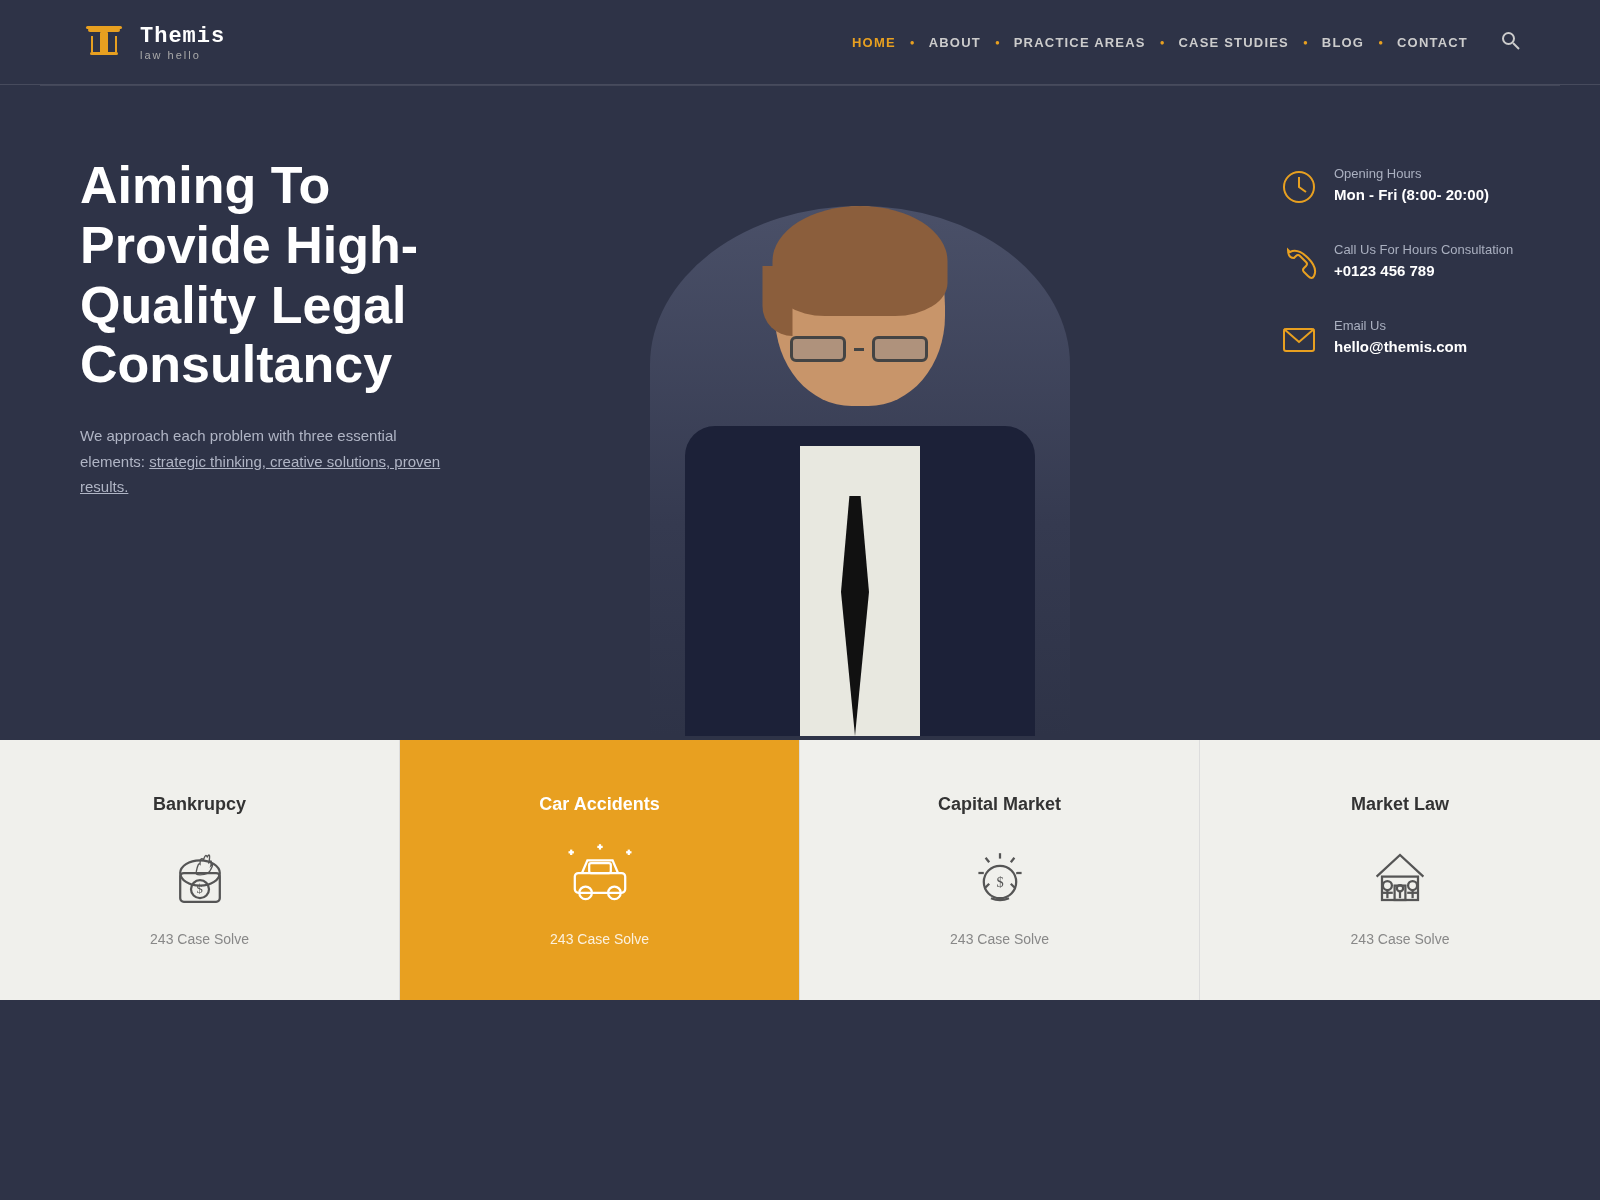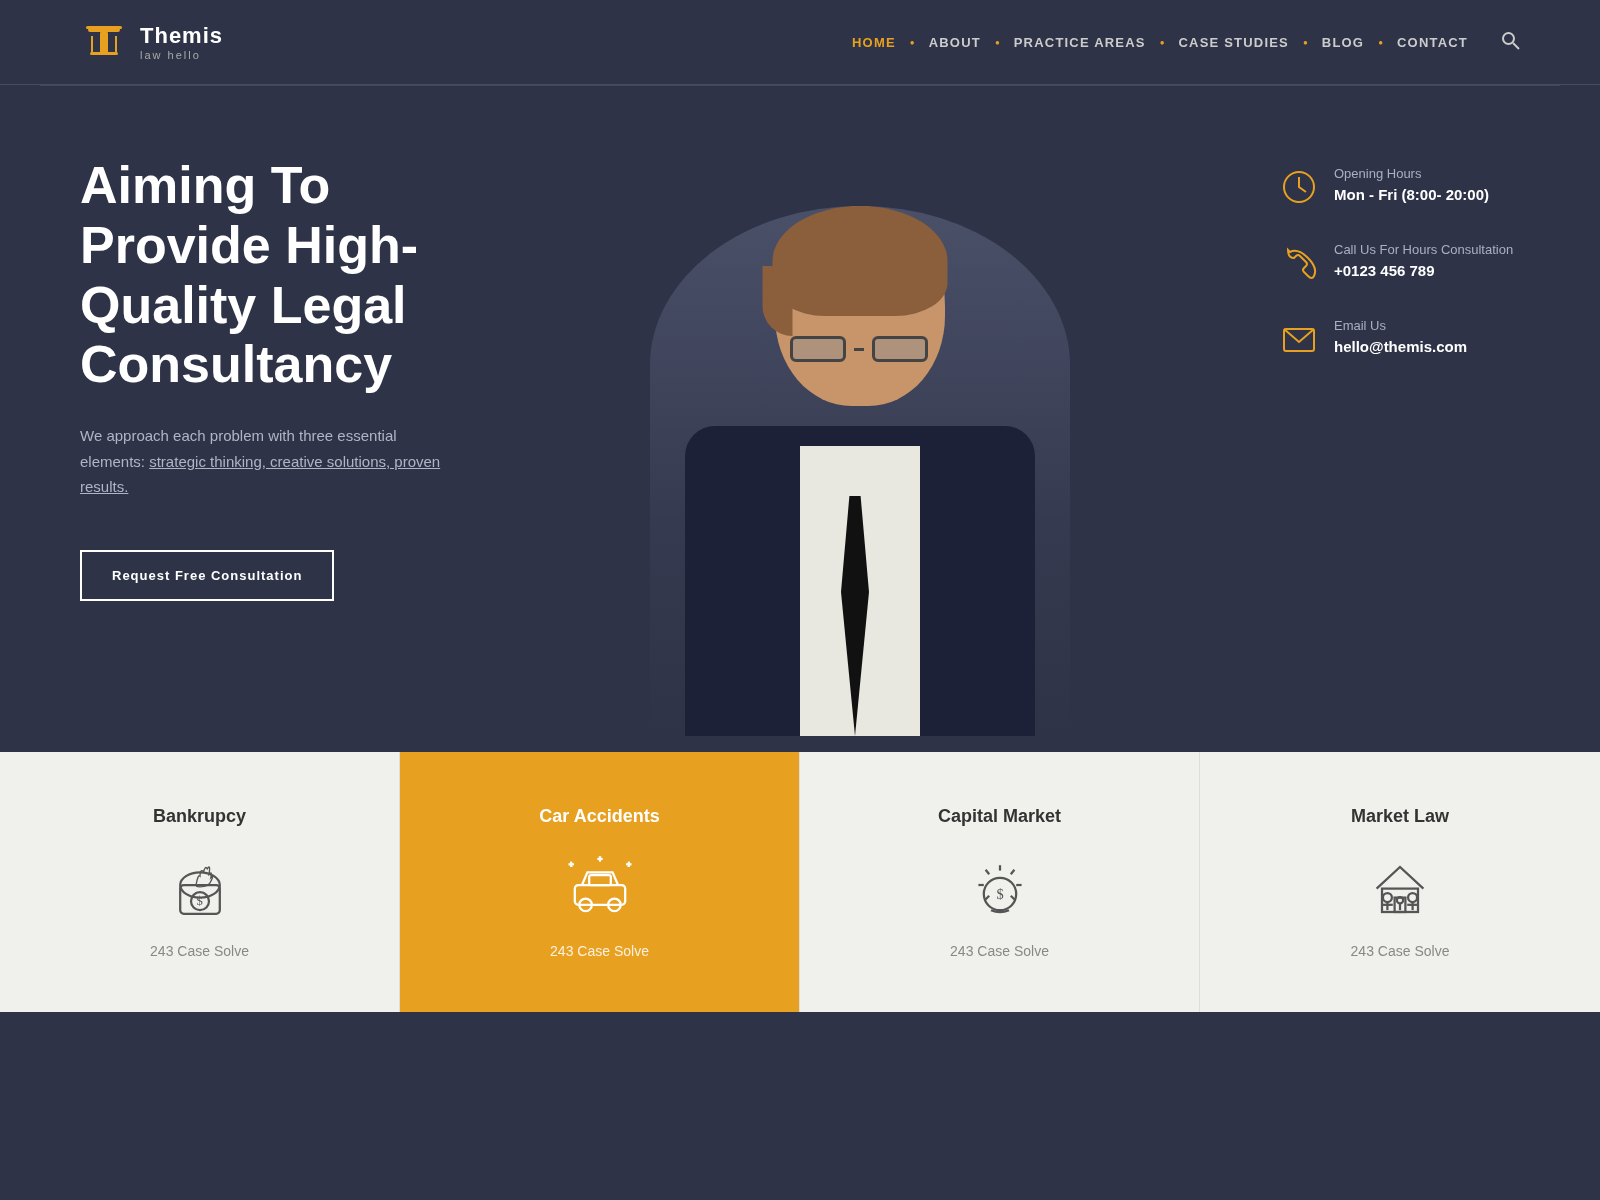--- a/index.html
+++ b/index.html
@@ -34,20 +34,21 @@
     }
     .logo-text-block {
       display: flex;
       flex-direction: column;
     }
     .logo-name {
       font-size: 22px;
       font-weight: 700;
       color: #fff;
       letter-spacing: 1px;
+      font-family: Liberation Mono, monospace;
     }
     .logo-sub {
       font-size: 11px;
       color: #aaa;
       letter-spacing: 2px;
     }
     nav {
       display: flex;
       align-items: center;
       gap: 6px;
@@ -276,21 +277,21 @@
       font-size: 15px;
       font-weight: 700;
       color: #fff;
     }
 
     
     .cards-section {
       display: grid;
       grid-template-columns: repeat(4, 1fr);
       min-height: 260px;
-      margin-top: 16px;
+      margin-top: 4px;
       text-align: right;
     }
     .card {
       background: #f0f0ec;
       display: flex;
       flex-direction: column;
       align-items: center;
       justify-content: center;
       padding: 40px 20px;
       gap: 18px;
@@ -388,21 +389,20 @@
 <div class="header-divider"></div>
 
 <section class="hero">
 
   <div class="hero-left">
     <h1 class="hero-title">Aiming To Provide High-Quality Legal Consultancy</h1>
     <p class="hero-description">
       <span>We approach each problem with three essential elements: </span>
       <a href="#">strategic thinking, creative solutions, proven results.</a>
     </p>
-    <button class="btn-consultation">Request Free Consultation</button>
   </div>
 
   <div class="hero-image-area">
     <div class="hero-person">
 
       <div class="person-bg"></div>
 
       <div class="person-head">
 
         <div class="person-hair"></div>

